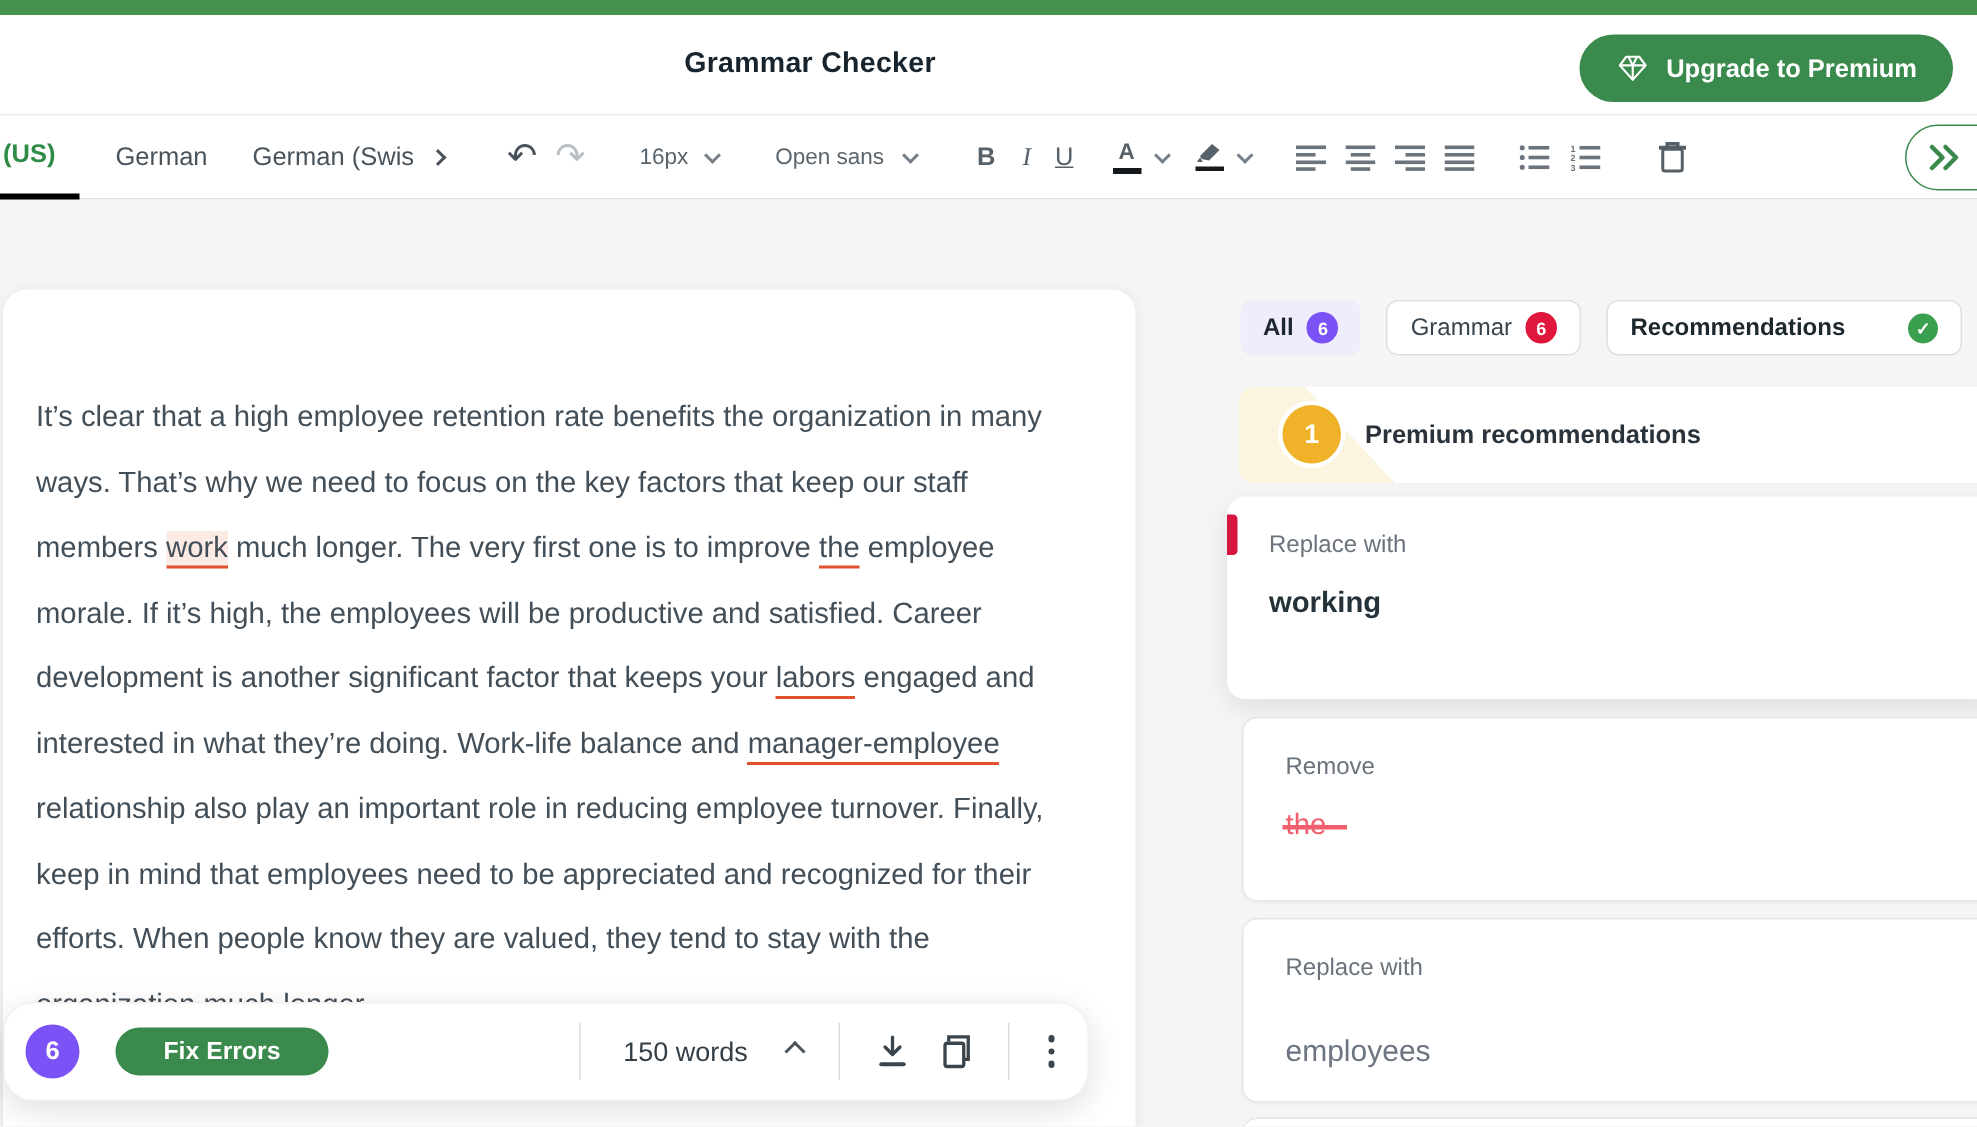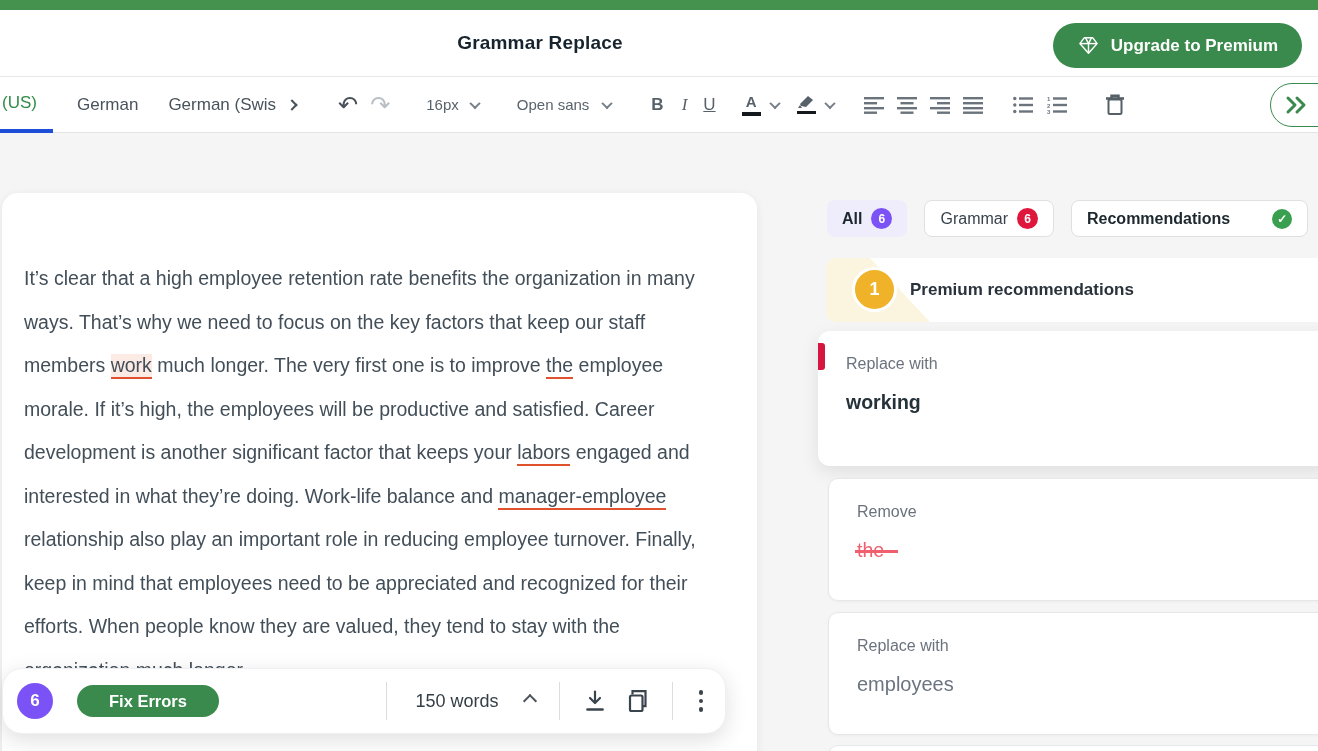--- a/index.html
+++ b/index.html
@@ -14,21 +14,21 @@
                 font-size:19px; font-weight:bold; color:#17242e; letter-spacing:.2px; }
   .upgrade-btn { position:absolute; right:16px; top:13px; height:45px; padding:0 24px;
                  background:#3B8A4D; border:none; border-radius:24px; color:#fff; font-weight:bold;
                  font-size:17px; display:flex; align-items:center; gap:11px; cursor:pointer; }
   .upgrade-btn svg { display:block; }
 
   
   .toolbar { position:absolute; left:0; top:77px; width:100%; height:56px; background:#fff;
              border-bottom:1px solid #e3e3e6; display:flex; align-items:center; }
   .lang-tab { font-size:17px; color:#49535b; height:56px; display:flex; align-items:center; cursor:pointer; }
-  .lang-tab.active { color:#2F8C46; font-weight:normal; border-bottom:4px solid #1d4ed8; padding:0 16px 0 2px; }
+  .lang-tab.active { color:#2F8C46; font-weight:bold; border-bottom:4px solid #000000; padding:0 16px 0 2px; }
   .tb-txt { font-size:15px; color:#5a646c; cursor:pointer; }
   .tb-btn { background:none; border:none; cursor:pointer; color:#57616a; display:flex; align-items:center; }
   .chv { width:8px; height:8px; border-right:2px solid #77808a; border-bottom:2px solid #77808a;
          display:inline-block; transform:rotate(45deg) translate(-1px,-1px); }
   .chv.right { transform:rotate(-45deg); }
   .chv.up { transform:rotate(-135deg); border-color:#4a545c; }
   .u-undo { font-size:24px; color:#49525a; line-height:1; }
   .u-redo { font-size:24px; color:#b9bfc4; line-height:1; }
   .tb-letter { font-size:17px; color:#57616a; }
   .colorbar { display:block; width:19px; height:3.5px; background:#15191c; margin-top:2px; }
@@ -85,35 +85,35 @@
   .card-sel .tick { position:absolute; left:0; top:12px; width:7px; height:27px; background:#D5173F;
                     border-radius:0 3px 3px 0; }
   .card-2 { left:38px; top:345px; height:123px; border-radius:10px; border:1px solid #e7e7ea;
             box-shadow:0 1px 3px rgba(0,0,0,.04); }
   .card-3 { left:38px; top:479px; height:123px; border-radius:10px; border:1px solid #e7e7ea;
             box-shadow:0 1px 3px rgba(0,0,0,.04); }
   .card-4 { left:38px; top:612px; height:40px; border-radius:10px; border:1px solid #e7e7ea; }
   .sug-action { position:absolute; left:28px; top:24px; font-size:16px; color:#6A737C; }
   .sug-value { position:absolute; left:28px; top:60px; font-size:19.5px; color:#26323a; }
   .v-bold { font-weight:bold; }
-  .v-gray { color:#6B7480; font-size:20px; }
+  .v-gray { color:#6B7480; font-size:20px;margin-top:17px; }
   .v-strike { color:#EF5F6E; position:relative; }
   .v-strike::after { content:''; position:absolute; left:-2px; right:-14px; top:52%; height:2.5px; background:#EF5F6E; }
 
   .ico { display:block; }
 </style>
 </head>
 <body>
 
 <div id="app">
 
   <div class="topstrip"></div>
 
   <div class="header">
-    <div class="page-title">Grammar Replace</div>
+    <div class="page-title">Grammar Checker</div>
     <button class="upgrade-btn">
       <span>
         <svg class="ico" width="23" height="23" viewBox="0 0 24 24" fill="none" stroke="#fff" stroke-width="1.5" stroke-linejoin="round">
           <path d="M7.5 4h9l4.5 6-9 10-9-10 4.5-6z"></path>
             <path d="M3 10h18"></path>
             <path d="M9 4l3 6 3-6"></path>
             <path d="M12 10v9.5"></path>
         </svg>
       </span>
       <span>Upgrade to Premium</span>

